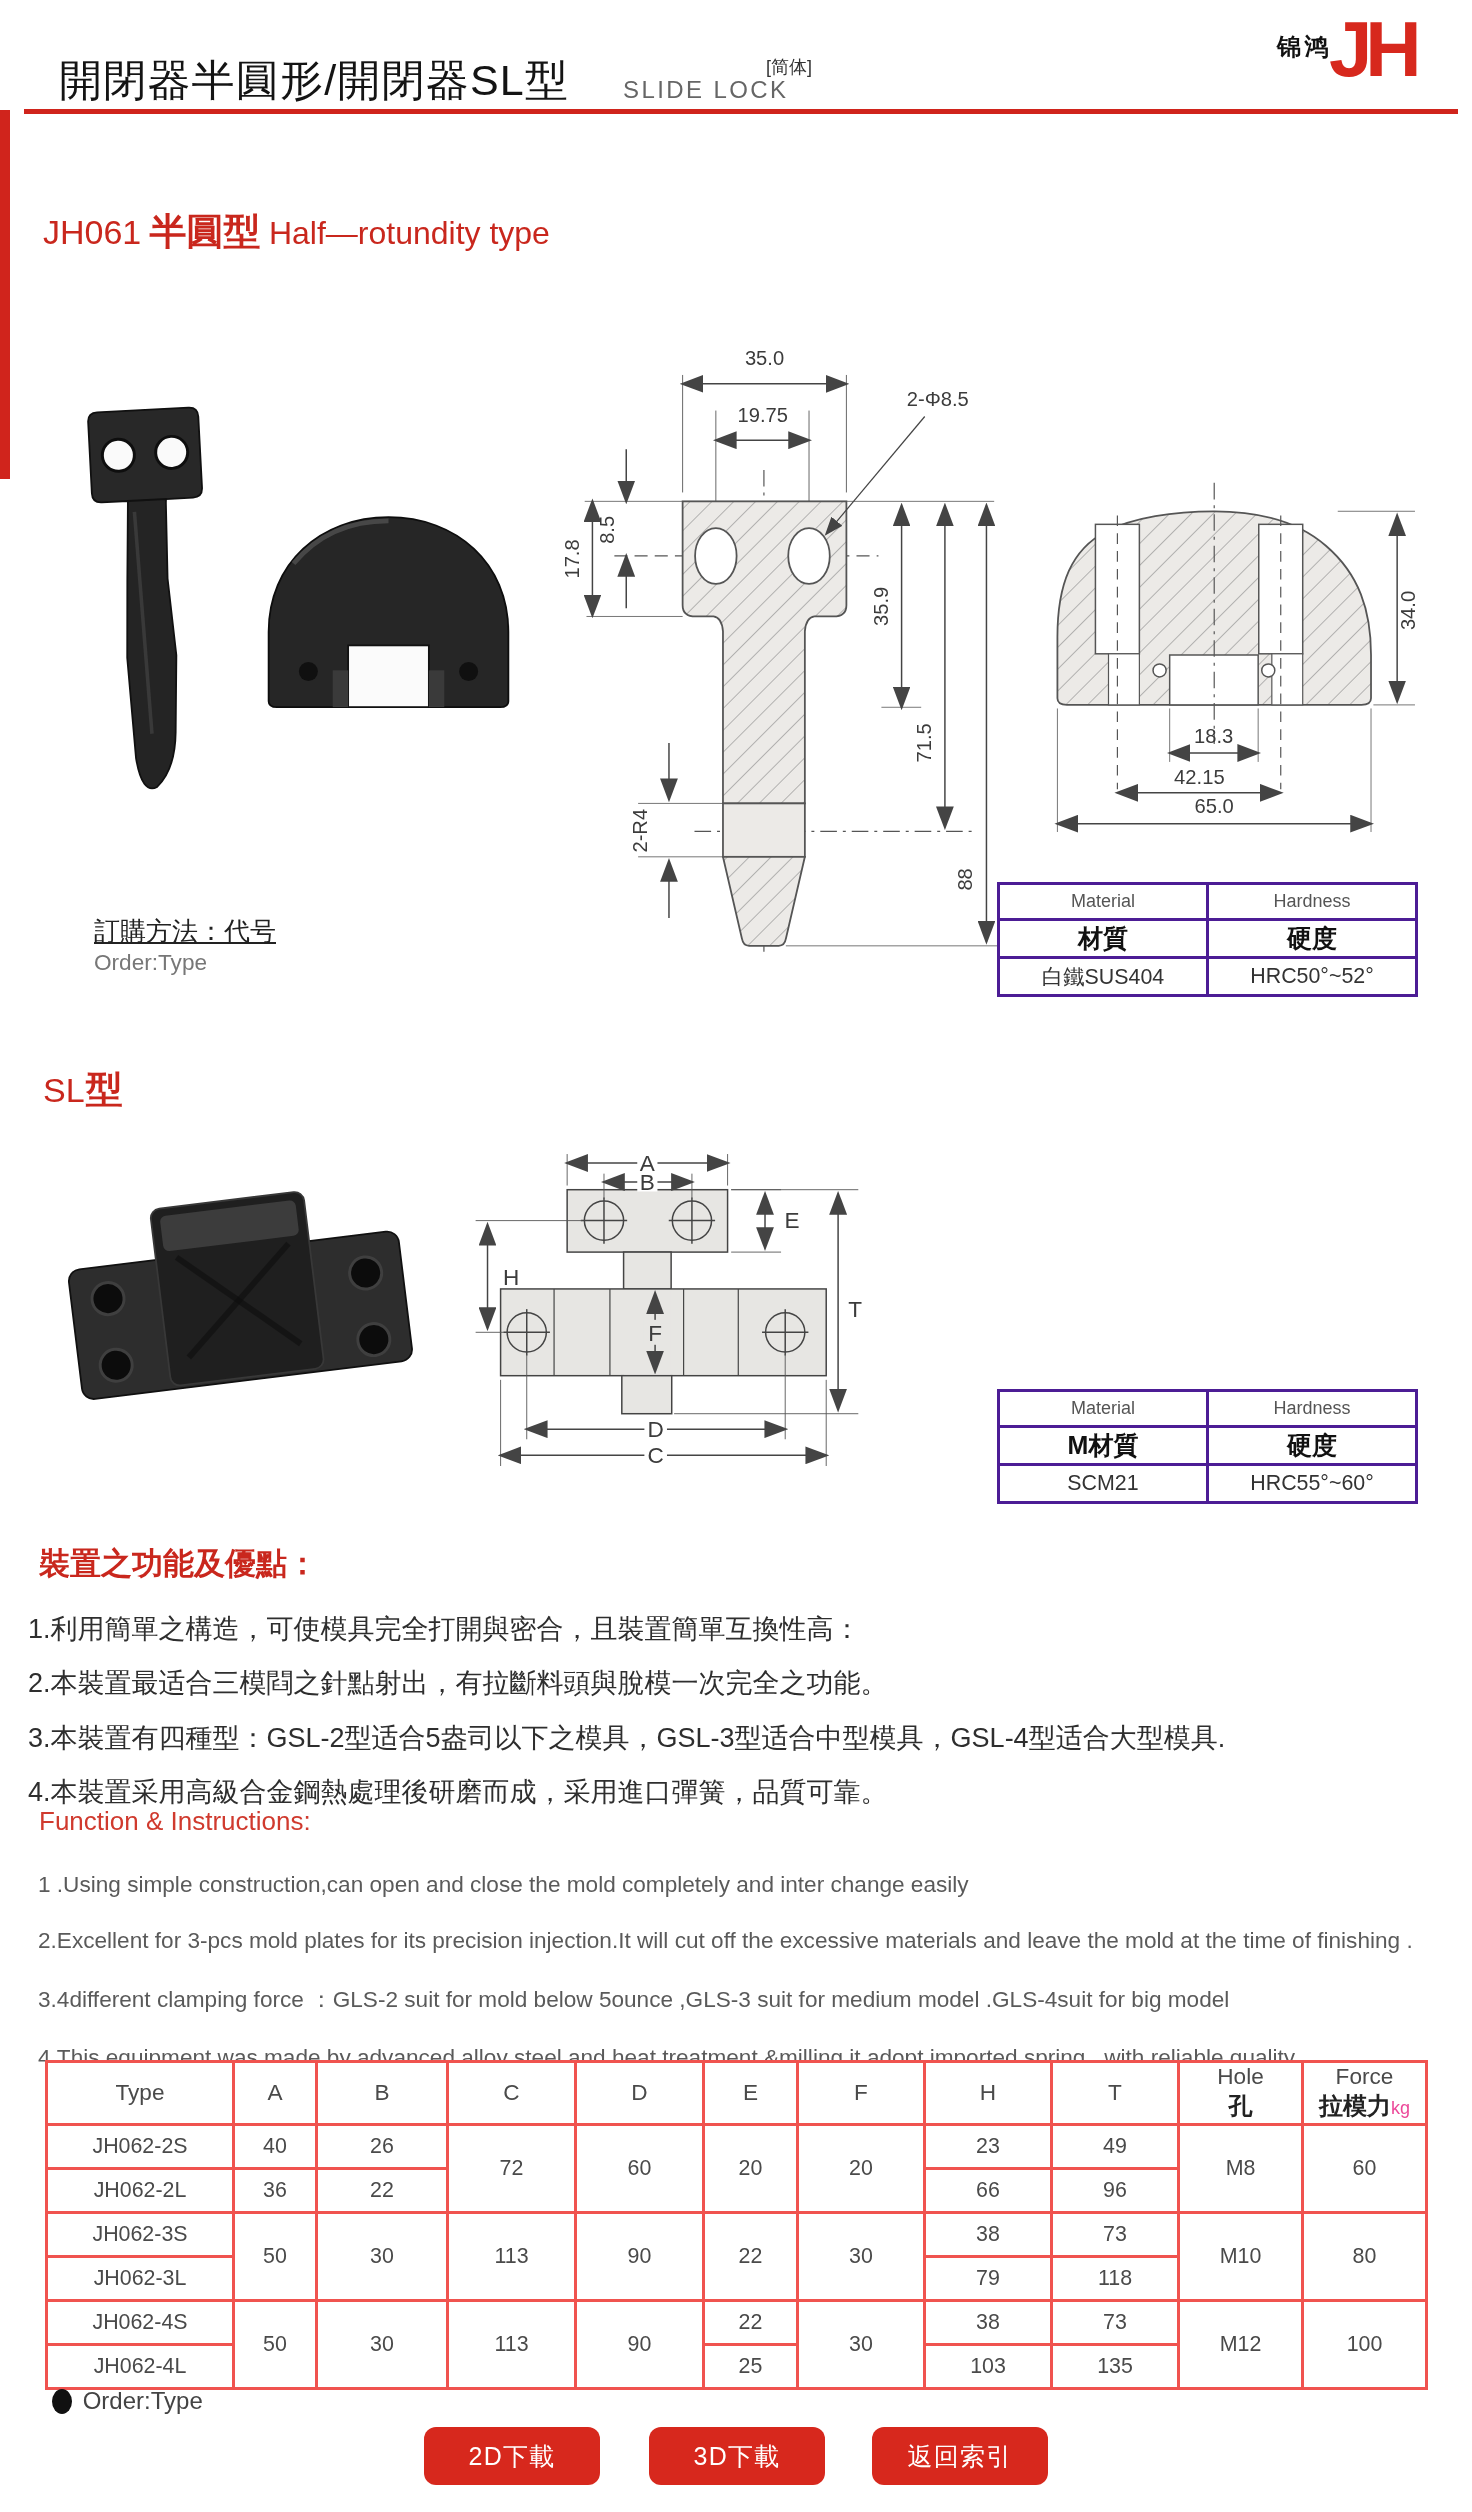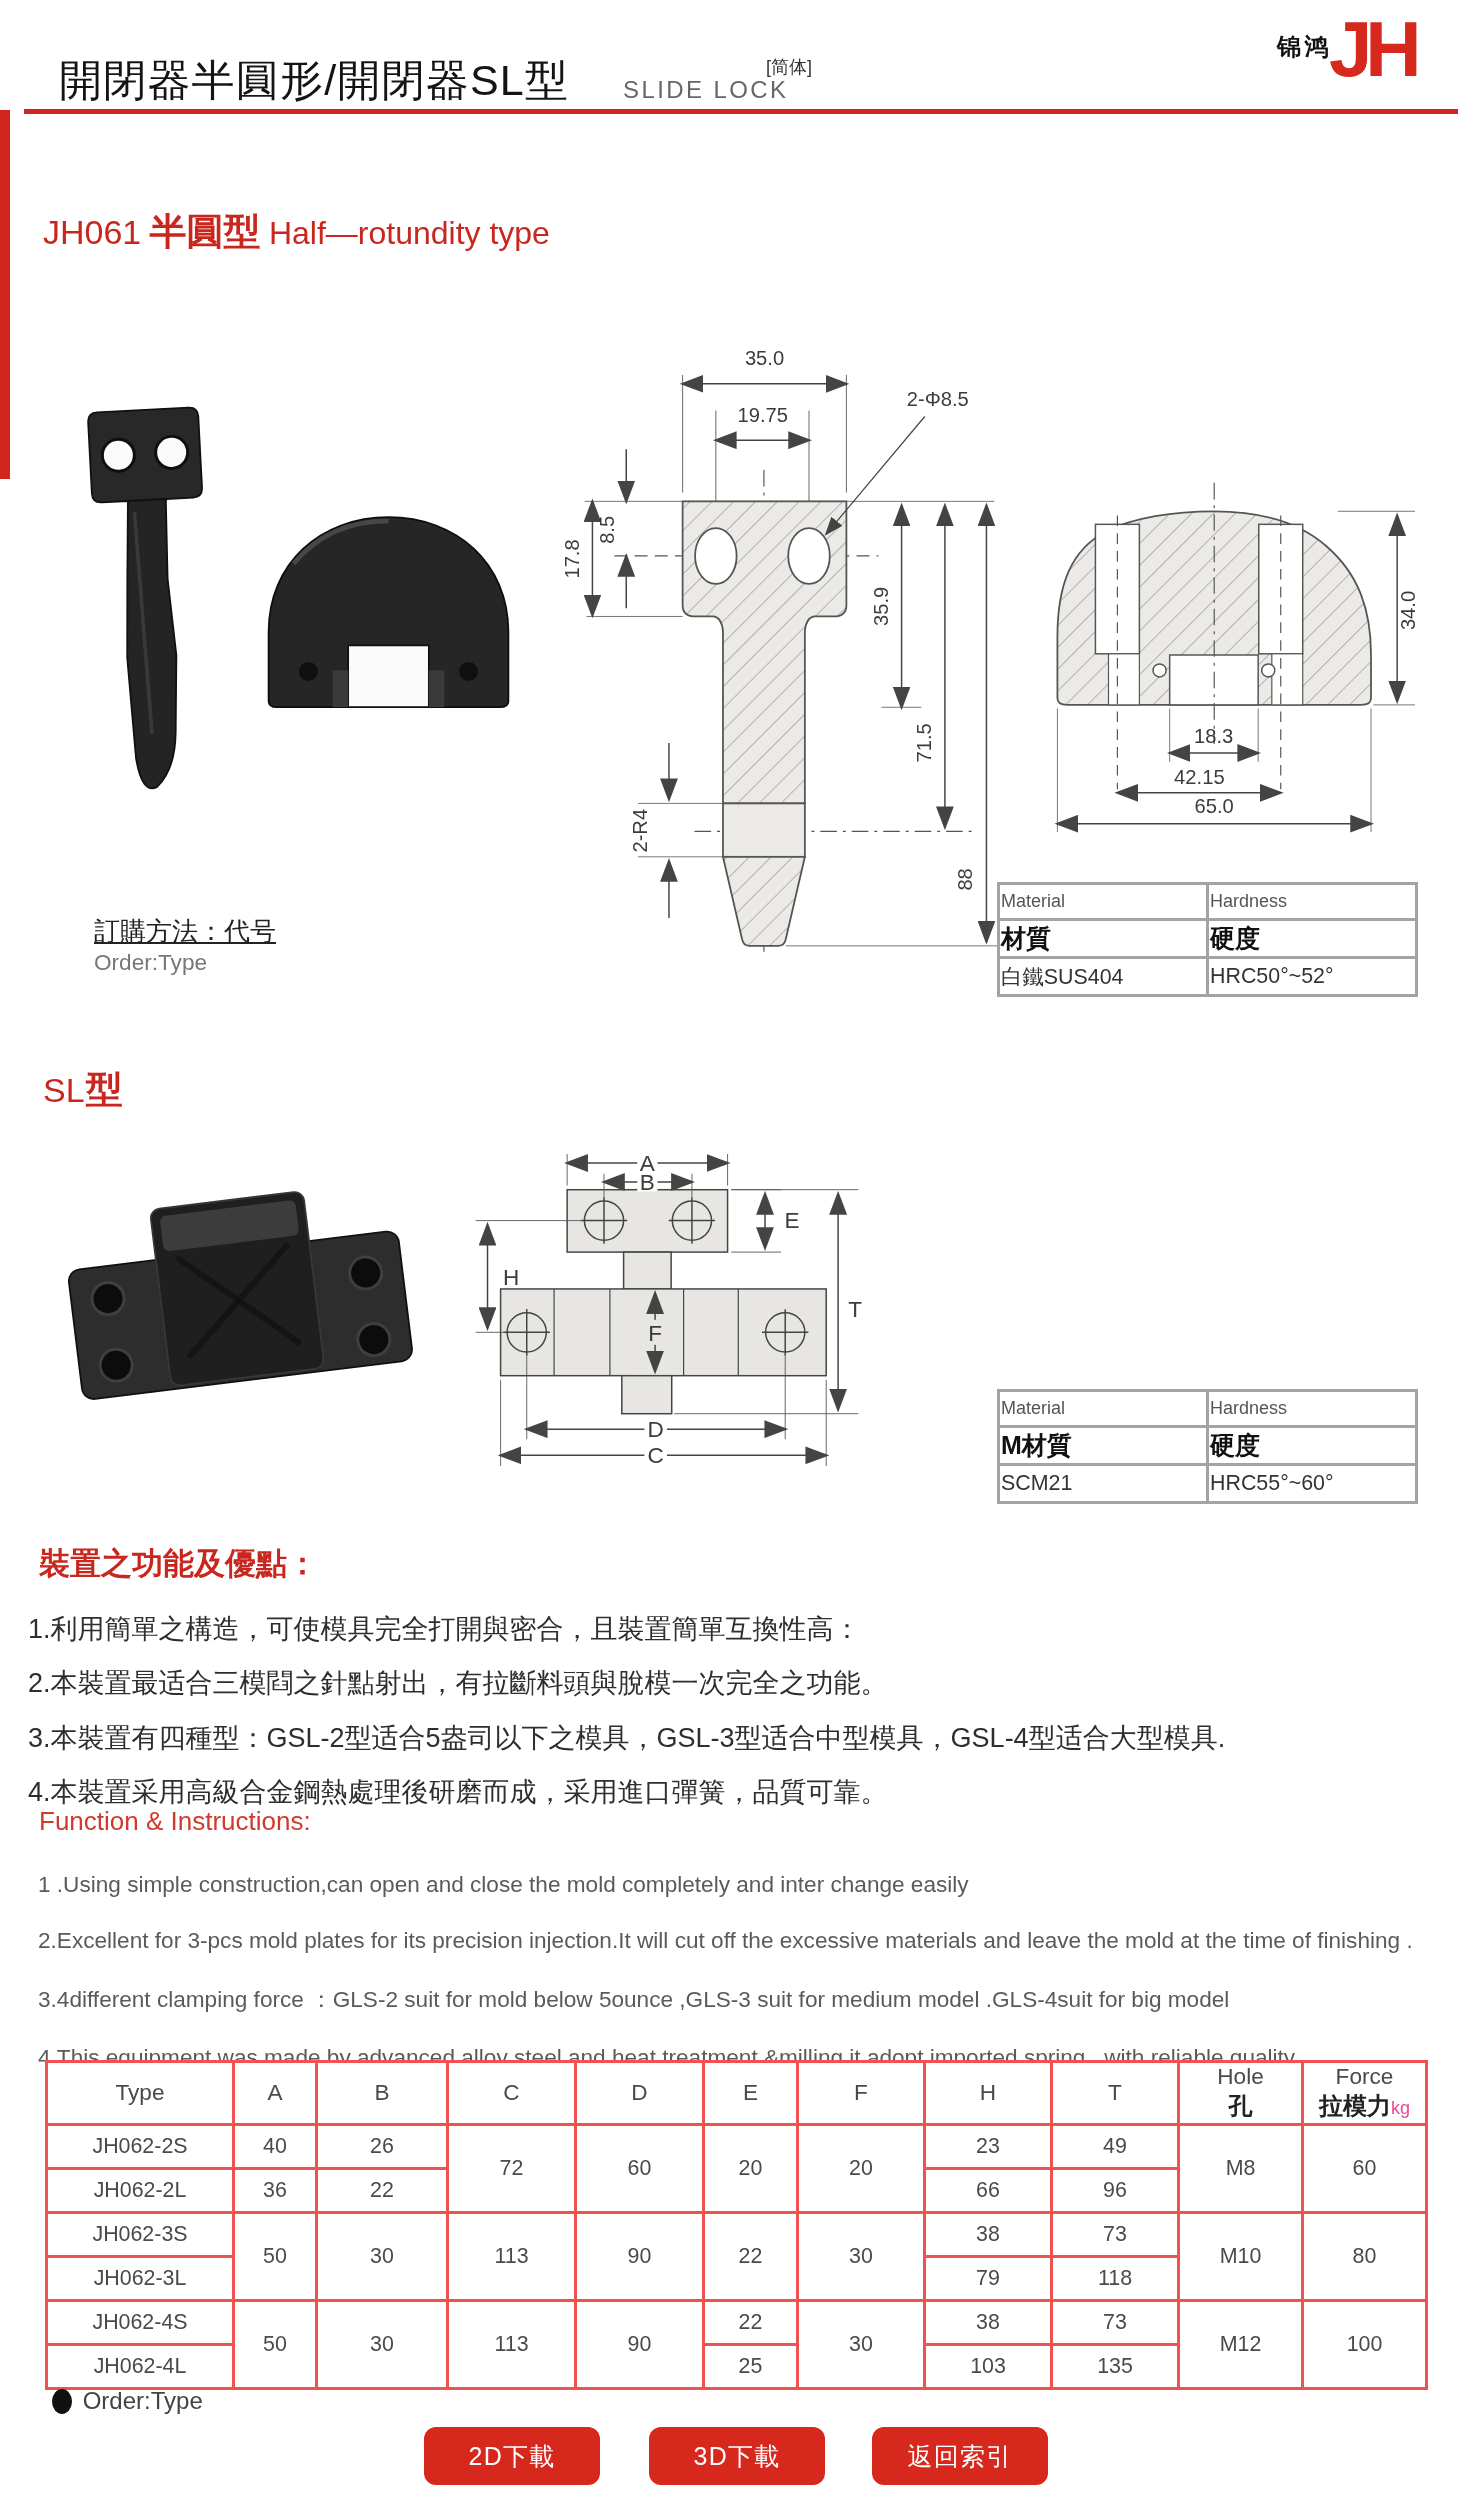--- a/index.html
+++ b/index.html
@@ -21,21 +21,21 @@
   .sec-head .code{font-size:34px;font-weight:400;}
   .sec-head .cjk{font-size:37px;font-weight:700;}
   .sec-head .en{font-size:32px;font-weight:400;}
 
   
   .order-cn{font-size:26px;font-weight:500;color:#222;text-decoration:underline;}
   .order-en{font-size:22.6px;color:#777;}
 
   
   table.mat{border-collapse:collapse;width:421px;table-layout:fixed;background:#fff;}
-  table.mat td{border:3px solid #a3a3a3;text-align:left;vertical-align:middle;}
+  table.mat td{border:3px solid #4c1d95;text-align:center;vertical-align:middle;}
   table.mat .r1 td{height:31px;font-size:18px;color:#555;}
   table.mat .r2 td{height:32px;font-size:25px;font-weight:600;color:#111;}
   table.mat .r3 td{height:33px;font-size:21.4px;color:#333;}
 
   
   .feat-head{font-size:31px;font-weight:700;color:#c9271d;}
   .feat-list{display:flex;flex-direction:column;gap:18.4px;font-size:27px;color:#2e2e2e;}
   .instr-head{font-size:26px;font-weight:400;color:#d03a2e;}
   .instr-list{display:flex;flex-direction:column;gap:30px;font-size:22.6px;color:#5a5a5a;}
 

